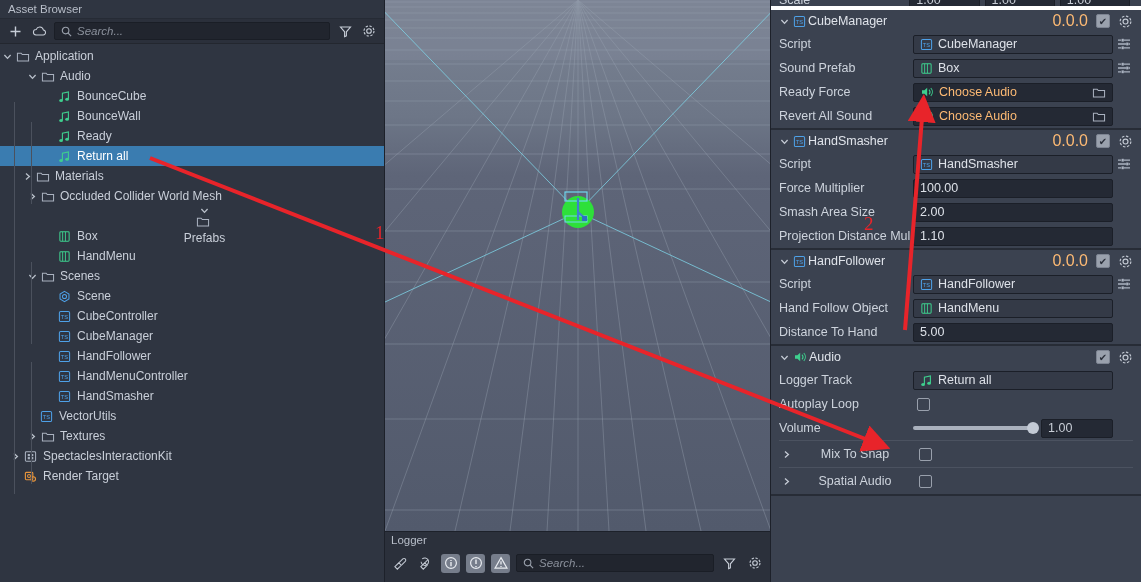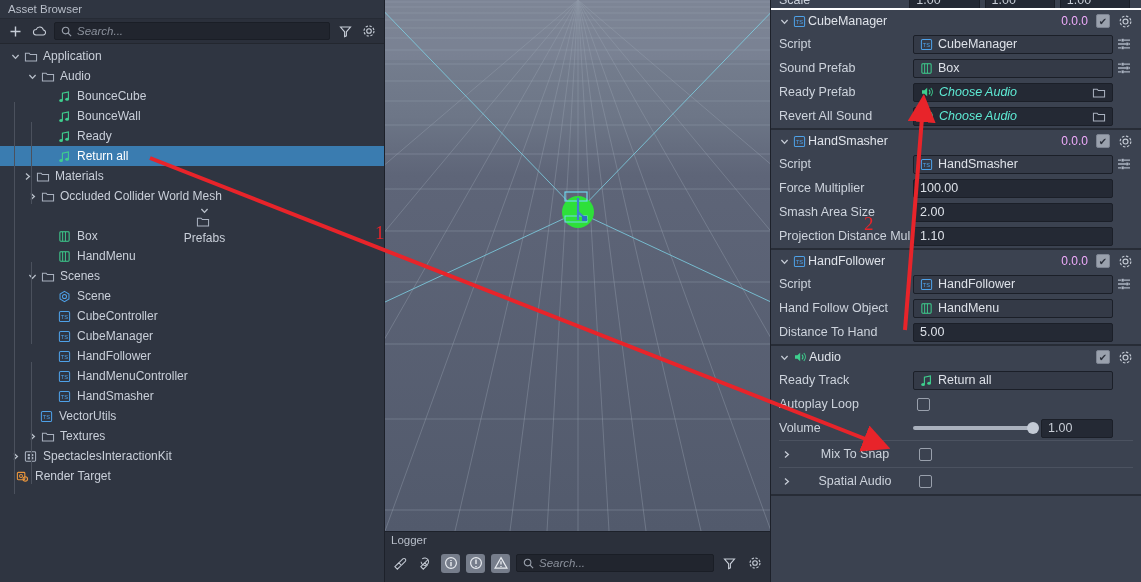--- a/index.html
+++ b/index.html
@@ -78,55 +78,55 @@
     background: #3b4250; overflow: hidden;
     border-left: 1px solid #1d212a;
   }
   .comp { background: #3b4250; border-bottom: 2px solid #272c36; }
   .comp-head {
     height: 22px; display: flex; align-items: center;
     padding: 0 8px 0 6px; background: #3b4250;
   }
   .comp-head .caret { width: 14px; color: #c5cbd5; font-size: 10px; display:flex; align-items:center; justify-content:center;}
   .comp-head .cname { margin-left: 2px; font-size: 12.5px; color: #dfe3ea; }
-  .comp-head .ver { margin-left: auto; font-size: 12px; color: #f0abfc; margin-right: 8px; }
+  .comp-head .ver { margin-left: auto; font-size: 16px; color: #fdba74; margin-right: 8px; }
   .chk {
     width: 14px; height: 14px; border-radius: 2px;
     background: #9aa1ad; border: 1px solid #7d8492;
     display:flex; align-items:center; justify-content:center;
     color:#2b303b; font-size: 10px; cursor:pointer; margin-right: 8px;
   }
   .gear { width: 15px; height: 15px; color:#c2c8d2; cursor:pointer; display:flex; align-items:center; justify-content:center;}
 
   .prow { height: 24px; display: flex; align-items: center; padding: 0 6px 0 8px; }
   .plabel { width: 134px; font-size: 12.5px; color: #cdd3dc; overflow:hidden; white-space: nowrap; }
   .pfield {
     flex: 1; height: 19px; background: #242934; border: 1px solid #1b1f28;
     border-radius: 2px; display: flex; align-items: center; gap: 5px;
     padding: 0 6px; font-size: 12.5px; color: #dde1e8; cursor: text;
   }
   .pfield.ref { background: #343a47; }
-  .pfield .ph { color: #5eead4; font-style: italic; }
+  .pfield .ph { color: #fdba74; }
   .pfield .fright { margin-left: auto; display:flex; align-items:center; color:#aeb5c0; }
   .prow .trail { width: 22px; display:flex; align-items:center; justify-content:center; color:#aeb5c0; cursor:pointer; }
 
   .slider-wrap { flex: 1; display: flex; align-items: center; gap: 8px; }
   .track { flex: 1; height: 4px; background: #aab1bd; border-radius: 2px; position: relative; }
   .knob { position: absolute; right: -6px; top: -4px; width: 12px; height: 12px; border-radius: 50%; background: #c3cad5; cursor: pointer;}
   .numbox { width: 72px; height: 19px; background: #242934; border:1px solid #1b1f28; border-radius:2px; display:flex; align-items:center; padding-left: 6px; font-size:12.5px;}
 
   .cbox { width: 13px; height: 13px; border: 1.5px solid #99a0ac; border-radius: 2px; background: transparent; cursor: pointer; margin-left: 4px;}
   .sep { height: 1px; background: #4b5260; margin: 0 8px; }
 
   .sub-row { height: 26px; display:flex; align-items:center; padding: 0 6px 0 8px; text-align: center; }
   .sub-row .caret { width: 14px; color: #c5cbd5; font-size: 10px; display:flex; align-items:center; justify-content:center;}
   .sub-row .slabel { width: 120px; font-size: 12.5px; color: #cdd3dc; margin-left: 2px;}
 
   
-  #scale-row { height: 10px; overflow: hidden; background: #3b4250; position: relative; border-bottom: 2px solid #ffffff;}
+  #scale-row { height: 10px; overflow: hidden; background: #3b4250; position: relative; border-bottom: 4px solid #ffffff;}
   #scale-row .inner { position: absolute; top: -12px; left: 0; right: 0; height: 24px; display:flex; align-items:center; padding: 0 6px 0 8px;}
   #scale-row .plabel { width: 134px; }
   #scale-row .sfield { width: 72px; height: 19px; background:#242934; border:1px solid #1b1f28; border-radius:2px; display:flex; align-items:center; padding-left:6px; font-size:12.5px; margin-right: 5px;}
 
   
   #anno { position: absolute; left:0; top:0; width:1141px; height:582px; pointer-events: none; }
   .anno-num { position: absolute; color: #e8242a; font-size: 19px; font-family: "Liberation Serif", serif; }
 
   .ic { display:block; }
 </style>
@@ -161,21 +161,21 @@
           </svg>
       </div>
       <div class="ticon">
         <svg class="ic" width="14" height="14" viewBox="0 0 14 14">
             <circle cx="7" cy="7" r="2.3" fill="none" stroke="#c7cdd7" stroke-width="1.1"></circle>
             <circle cx="7" cy="7" r="5" fill="none" stroke="#c7cdd7" stroke-width="1.1" stroke-dasharray="2.3 1.6"></circle>
           </svg>
       </div>
     </div>
     <div id="tree" style="position: relative;">
-        <div class="tree-row" style="padding-left: 8px;">
+        <div class="tree-row" style="padding-left: 0;">
           <span class="tw">
             <svg width="9" height="9" viewBox="0 0 9 9">
               <path d="M1.4 3L4.5 6.4 7.6 3" fill="none" stroke="#b9c0ca" stroke-width="1.3"></path>
             </svg>
           </span>
           <span class="ticon16">
             <svg class="ic" width="14" height="13" viewBox="0 0 14 14">
               <path d="M1 3.5h4l1.2 1.4H13v7H1z" fill="none" stroke="#aab2c0" stroke-width="1.1"></path>
             </svg>
           </span>
@@ -455,21 +455,21 @@
             <svg class="ic" width="13" height="13" viewBox="0 0 14 14">
               <rect x="1.5" y="2" width="11" height="10" rx="1" fill="none" stroke="#aab2c0" stroke-width="1.1"></rect>
               <rect x="4" y="4.3" width="2.4" height="2.4" fill="#aab2c0"></rect>
               <rect x="7.6" y="4.3" width="2.4" height="2.4" fill="#aab2c0"></rect>
               <rect x="4" y="7.6" width="2.4" height="2.4" fill="#aab2c0"></rect>
               <rect x="7.6" y="7.6" width="2.4" height="2.4" fill="#aab2c0"></rect>
             </svg>
           </span>
           <span class="tlabel">SpectaclesInteractionKit</span>
         </div>
-        <div class="tree-row" style="padding-left: 0; align-items: center;">
+        <div class="tree-row" style="padding-left: 8px; align-items: center;">
           <span class="tw empty">
             <svg width="9" height="9" viewBox="0 0 9 9">
               <path d="M3 1.4L6.4 4.5 3 7.6" fill="none" stroke="#b9c0ca" stroke-width="1.3"></path>
             </svg>
           </span>
           <span class="ticon16">
             <svg class="ic" width="13" height="13" viewBox="0 0 14 14">
               <rect x="1.5" y="2.5" width="8" height="8" rx="1" fill="none" stroke="#e8953c" stroke-width="1.2"></rect>
               <circle cx="10" cy="9.6" r="2.4" fill="none" stroke="#e8953c" stroke-width="1.2"></circle>
               <circle cx="5.4" cy="6.4" r="1.6" fill="none" stroke="#e8953c" stroke-width="1.1"></circle>
@@ -678,21 +678,21 @@
             <span class="trail">
               <svg class="ic" width="14" height="14" viewBox="0 0 14 14">
                 <path d="M1 3.2h3.2M7 3.2h6M1 7h8M11.6 7h1.4M1 10.8h3.2M7 10.8h6" stroke="#aab2c0" stroke-width="1.3"></path>
                 <rect x="4.6" y="1.8" width="2.2" height="2.8" fill="#aab2c0"></rect>
                 <rect x="9.2" y="5.6" width="2.2" height="2.8" fill="#aab2c0"></rect>
                 <rect x="4.6" y="9.4" width="2.2" height="2.8" fill="#aab2c0"></rect>
               </svg>
             </span>
           </div>
           <div class="prow">
-            <span class="plabel">Ready Prefab</span>
+            <span class="plabel">Ready Force</span>
             <span class="pfield">
               <span style="display:flex;align-items:center">
                 <svg class="ic" width="14" height="14" viewBox="0 0 14 14">
                   <path d="M2 5.2h2.4L7.2 2.8v8.4L4.4 8.8H2z" fill="#3ecf8e"></path>
                   <path d="M9 4.6a3.6 3.6 0 0 1 0 4.8M10.8 3a6 6 0 0 1 0 8" fill="none" stroke="#3ecf8e" stroke-width="1.05"></path>
                 </svg>
               </span>
               <span class="ph">Choose Audio</span>
               <span class="fright">
                 <svg class="ic" width="14" height="13" viewBox="0 0 14 14">
@@ -867,21 +867,21 @@
             <span class="ver"></span>
             <span class="chk">✔</span>
             <span class="gear">
               <svg class="ic" width="15" height="15" viewBox="0 0 14 14">
                 <circle cx="7" cy="7" r="2.3" fill="none" stroke="#c2c8d2" stroke-width="1.1"></circle>
                 <circle cx="7" cy="7" r="5" fill="none" stroke="#c2c8d2" stroke-width="1.1" stroke-dasharray="2.3 1.6"></circle>
               </svg>
             </span>
           </div>
           <div class="prow">
-            <span class="plabel">Ready Track</span>
+            <span class="plabel">Logger Track</span>
             <span class="pfield ref">
               <span style="display:flex;align-items:center">
                 <svg class="ic" width="13" height="13" viewBox="0 0 13 13">
                   <path d="M4.4 10.2V3.1l6-1.1v7.1" fill="none" stroke="#3ecf8e" stroke-width="1.1"></path>
                   <ellipse cx="3.1" cy="10.5" rx="1.9" ry="1.5" fill="#3ecf8e"></ellipse>
                   <ellipse cx="9.1" cy="9.2" rx="1.9" ry="1.5" fill="#3ecf8e"></ellipse>
                 </svg>
               </span>
               <span>Return all</span>
             </span>

